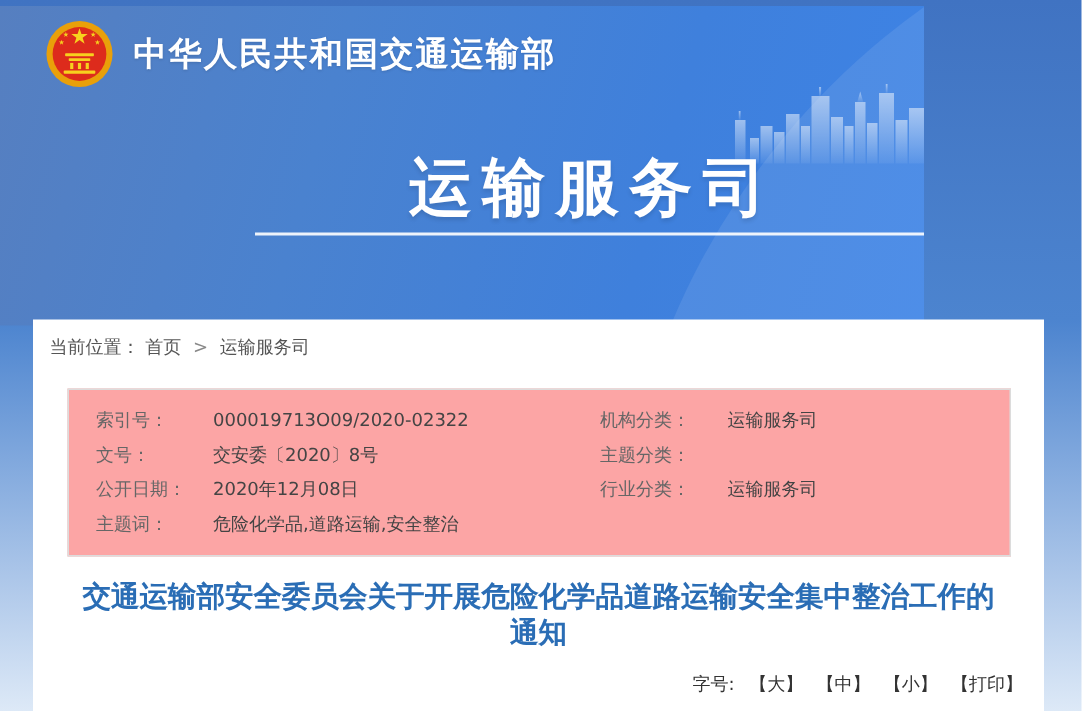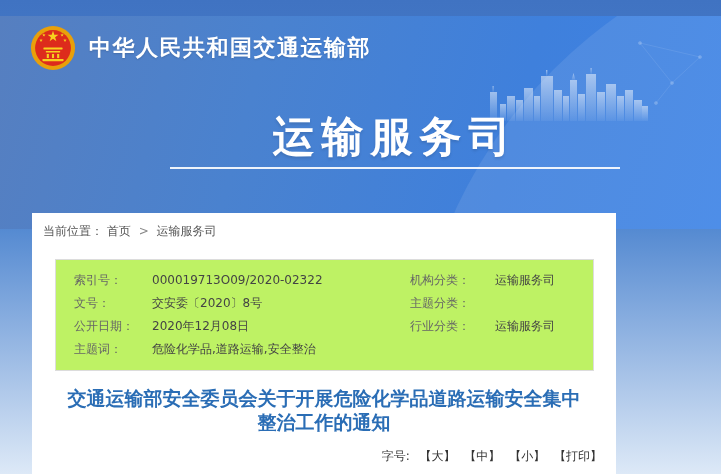--- a/index.html
+++ b/index.html
@@ -5,21 +5,21 @@
   html,body{margin:0;padding:0;}
   body{
     width:721px;height:474px;overflow:hidden;
     font-family:"DejaVu Sans","Liberation Sans",sans-serif;
     background:linear-gradient(180deg,#4073c2 0%,#4c84cf 45%,#a9c4e8 80%,#dde9f7 100%);
   }
   .page{position:relative;width:721px;height:474px;}
 
   
   .site-header{
-    position:absolute;left:0;top:16px;width:721px;height:213px;
+    position:absolute;left:0;top:4px;width:616px;height:213px;
     background:linear-gradient(105deg,#567fc0 0%,#4a82cf 35%,#3f80dc 70%,#3d83e6 100%);
     overflow:hidden;
   }
   .deco-circle{
     position:absolute;left:410px;top:-90px;width:980px;height:980px;
     border-radius:50%;background:rgba(255,255,255,0.09);
   }
   .deco-net{position:absolute;left:630px;top:15px;opacity:.5;}
   .skyline{position:absolute;left:488px;top:50px;}
   .brand{
@@ -32,32 +32,32 @@
     color:#fff;font-size:42px;font-weight:bold;letter-spacing:7px;
     text-shadow:0 2px 3px rgba(0,0,0,.12);
   }
   .title-underline{
     position:absolute;left:170px;top:151px;width:450px;height:2px;
     background:rgba(255,255,255,.9);
   }
 
   
   .panel{
-    position:absolute;left:32px;top:213px;width:584px;height:261px;
+    position:absolute;left:22px;top:213px;width:674px;height:261px;
     background:#ffffff;
   }
   .breadcrumb{
     padding:10px 0 0 11px;font-size:12px;color:#555;
   }
   .breadcrumb a{color:#555;text-decoration:none;cursor:pointer;}
   .breadcrumb .sep{margin:0 4px;color:#888;}
 
   .meta-table{
     margin:19px 22px 0 23px;
-    background:#bef264;border:1px solid #dcdcdc;
+    background:#fca5a5;border:1px solid #dcdcdc;
     padding:9px 0 9px 18px;
     font-size:12px;
   }
   .meta-row{display:grid;grid-template-columns:78px 258px 85px 1fr;line-height:23px;}
   .meta-row .label{color:#666;}
   .meta-row .value{color:#444;}
 
   .doc-title{
     margin:15px 28px 0;
     font-size:19px;line-height:24px;font-weight:bold;

